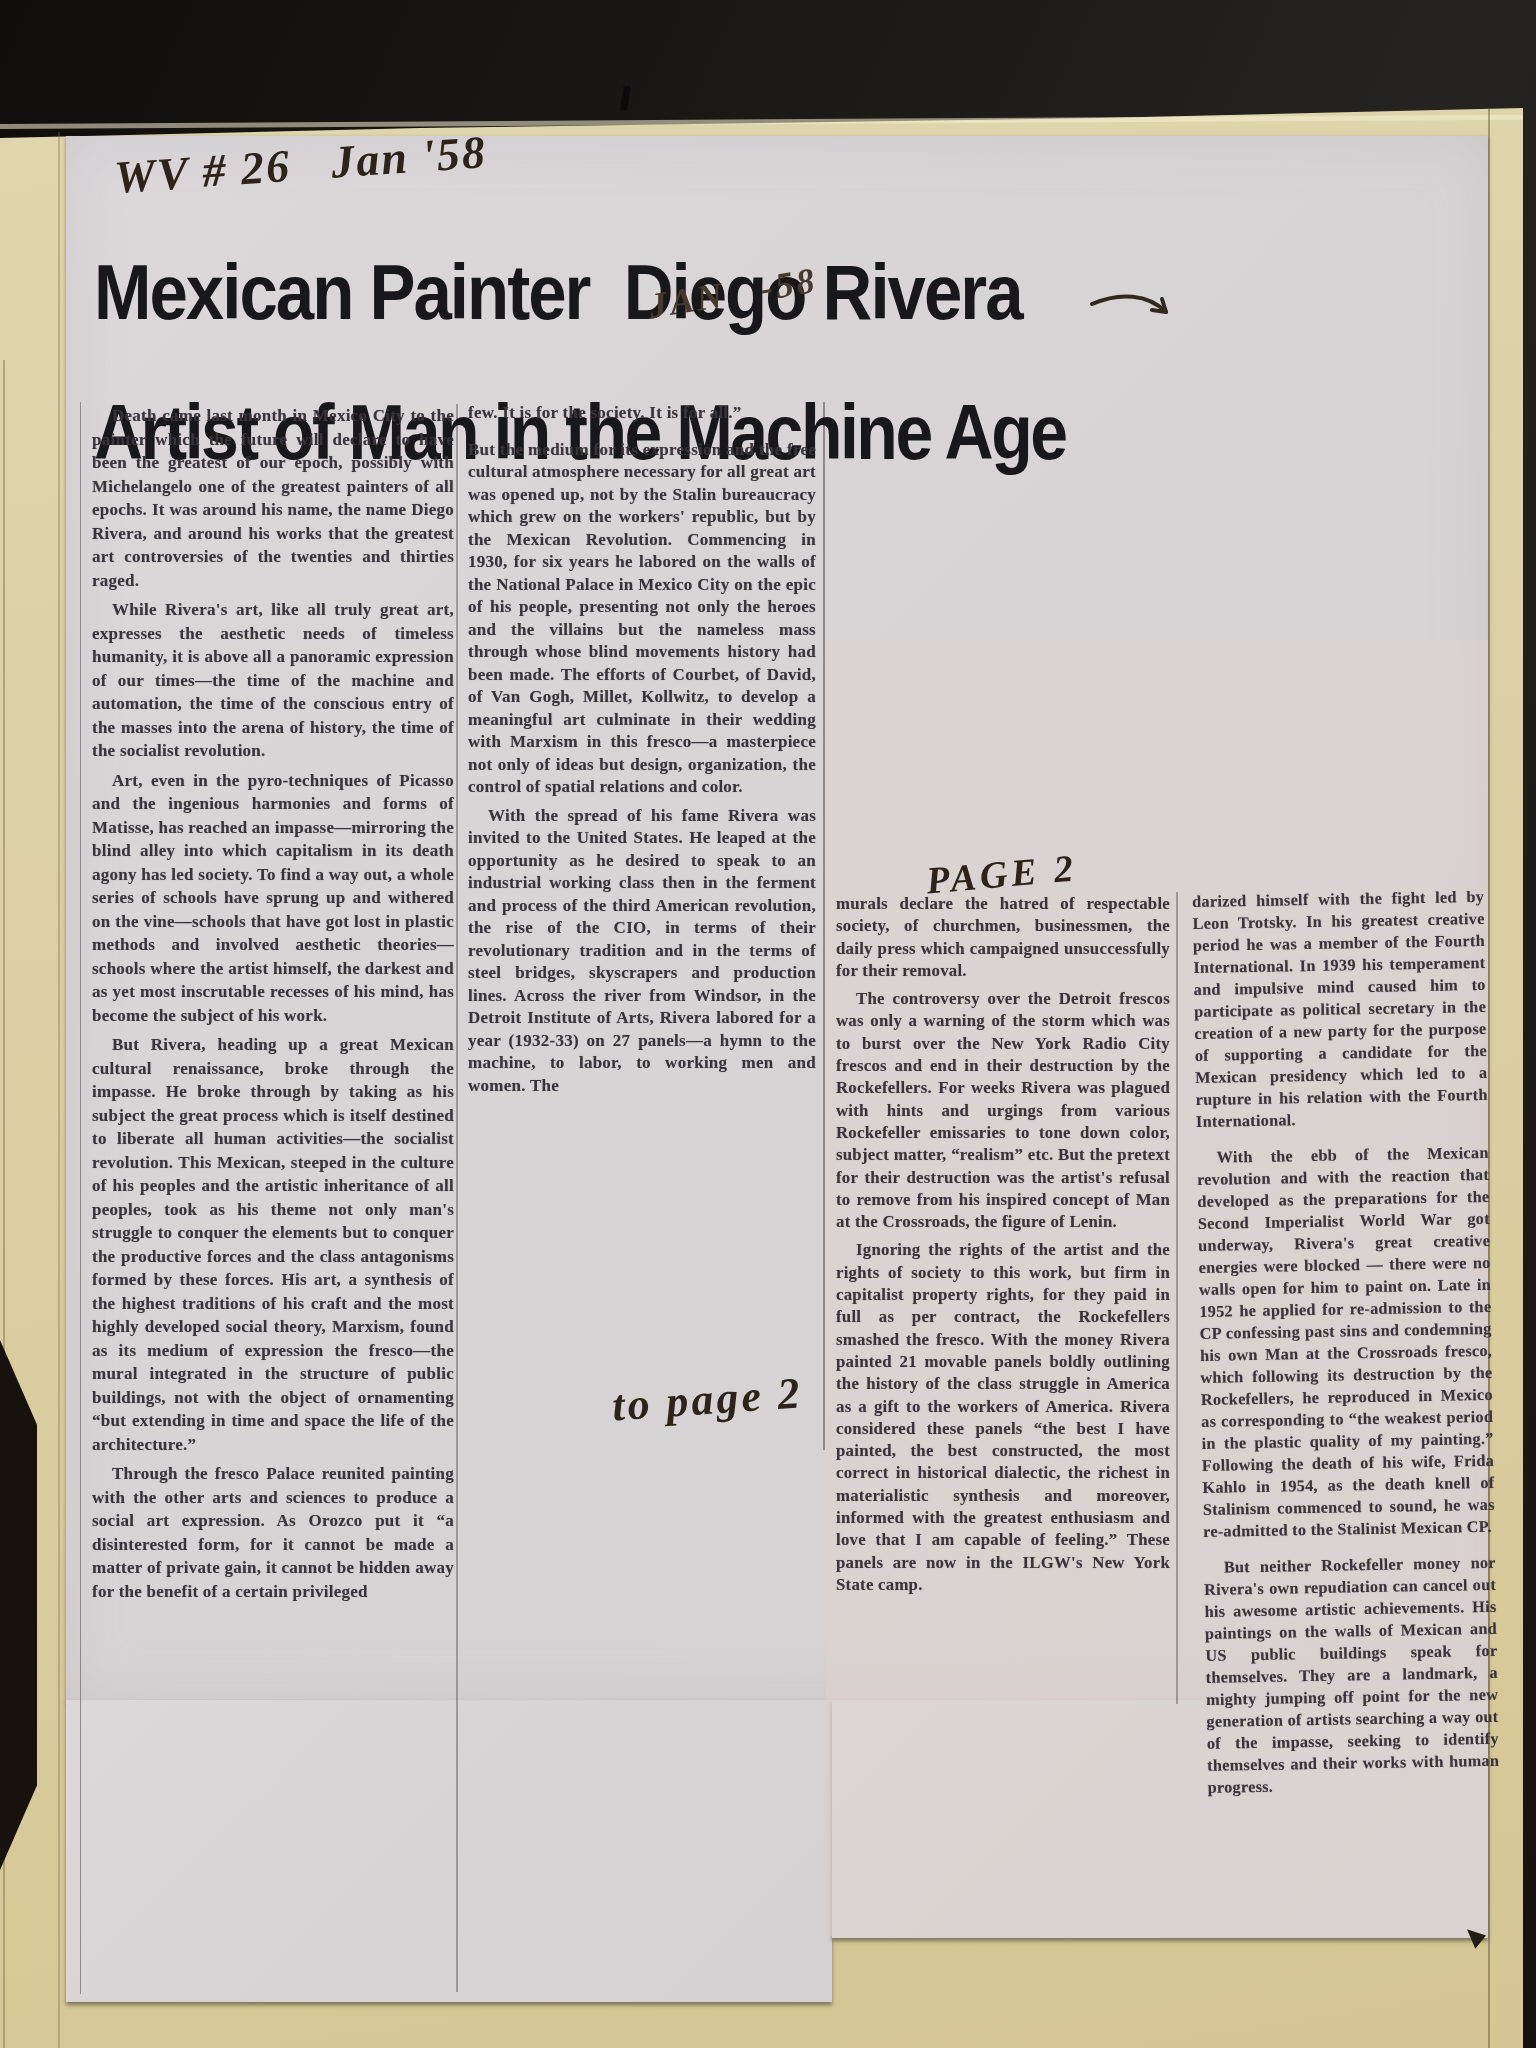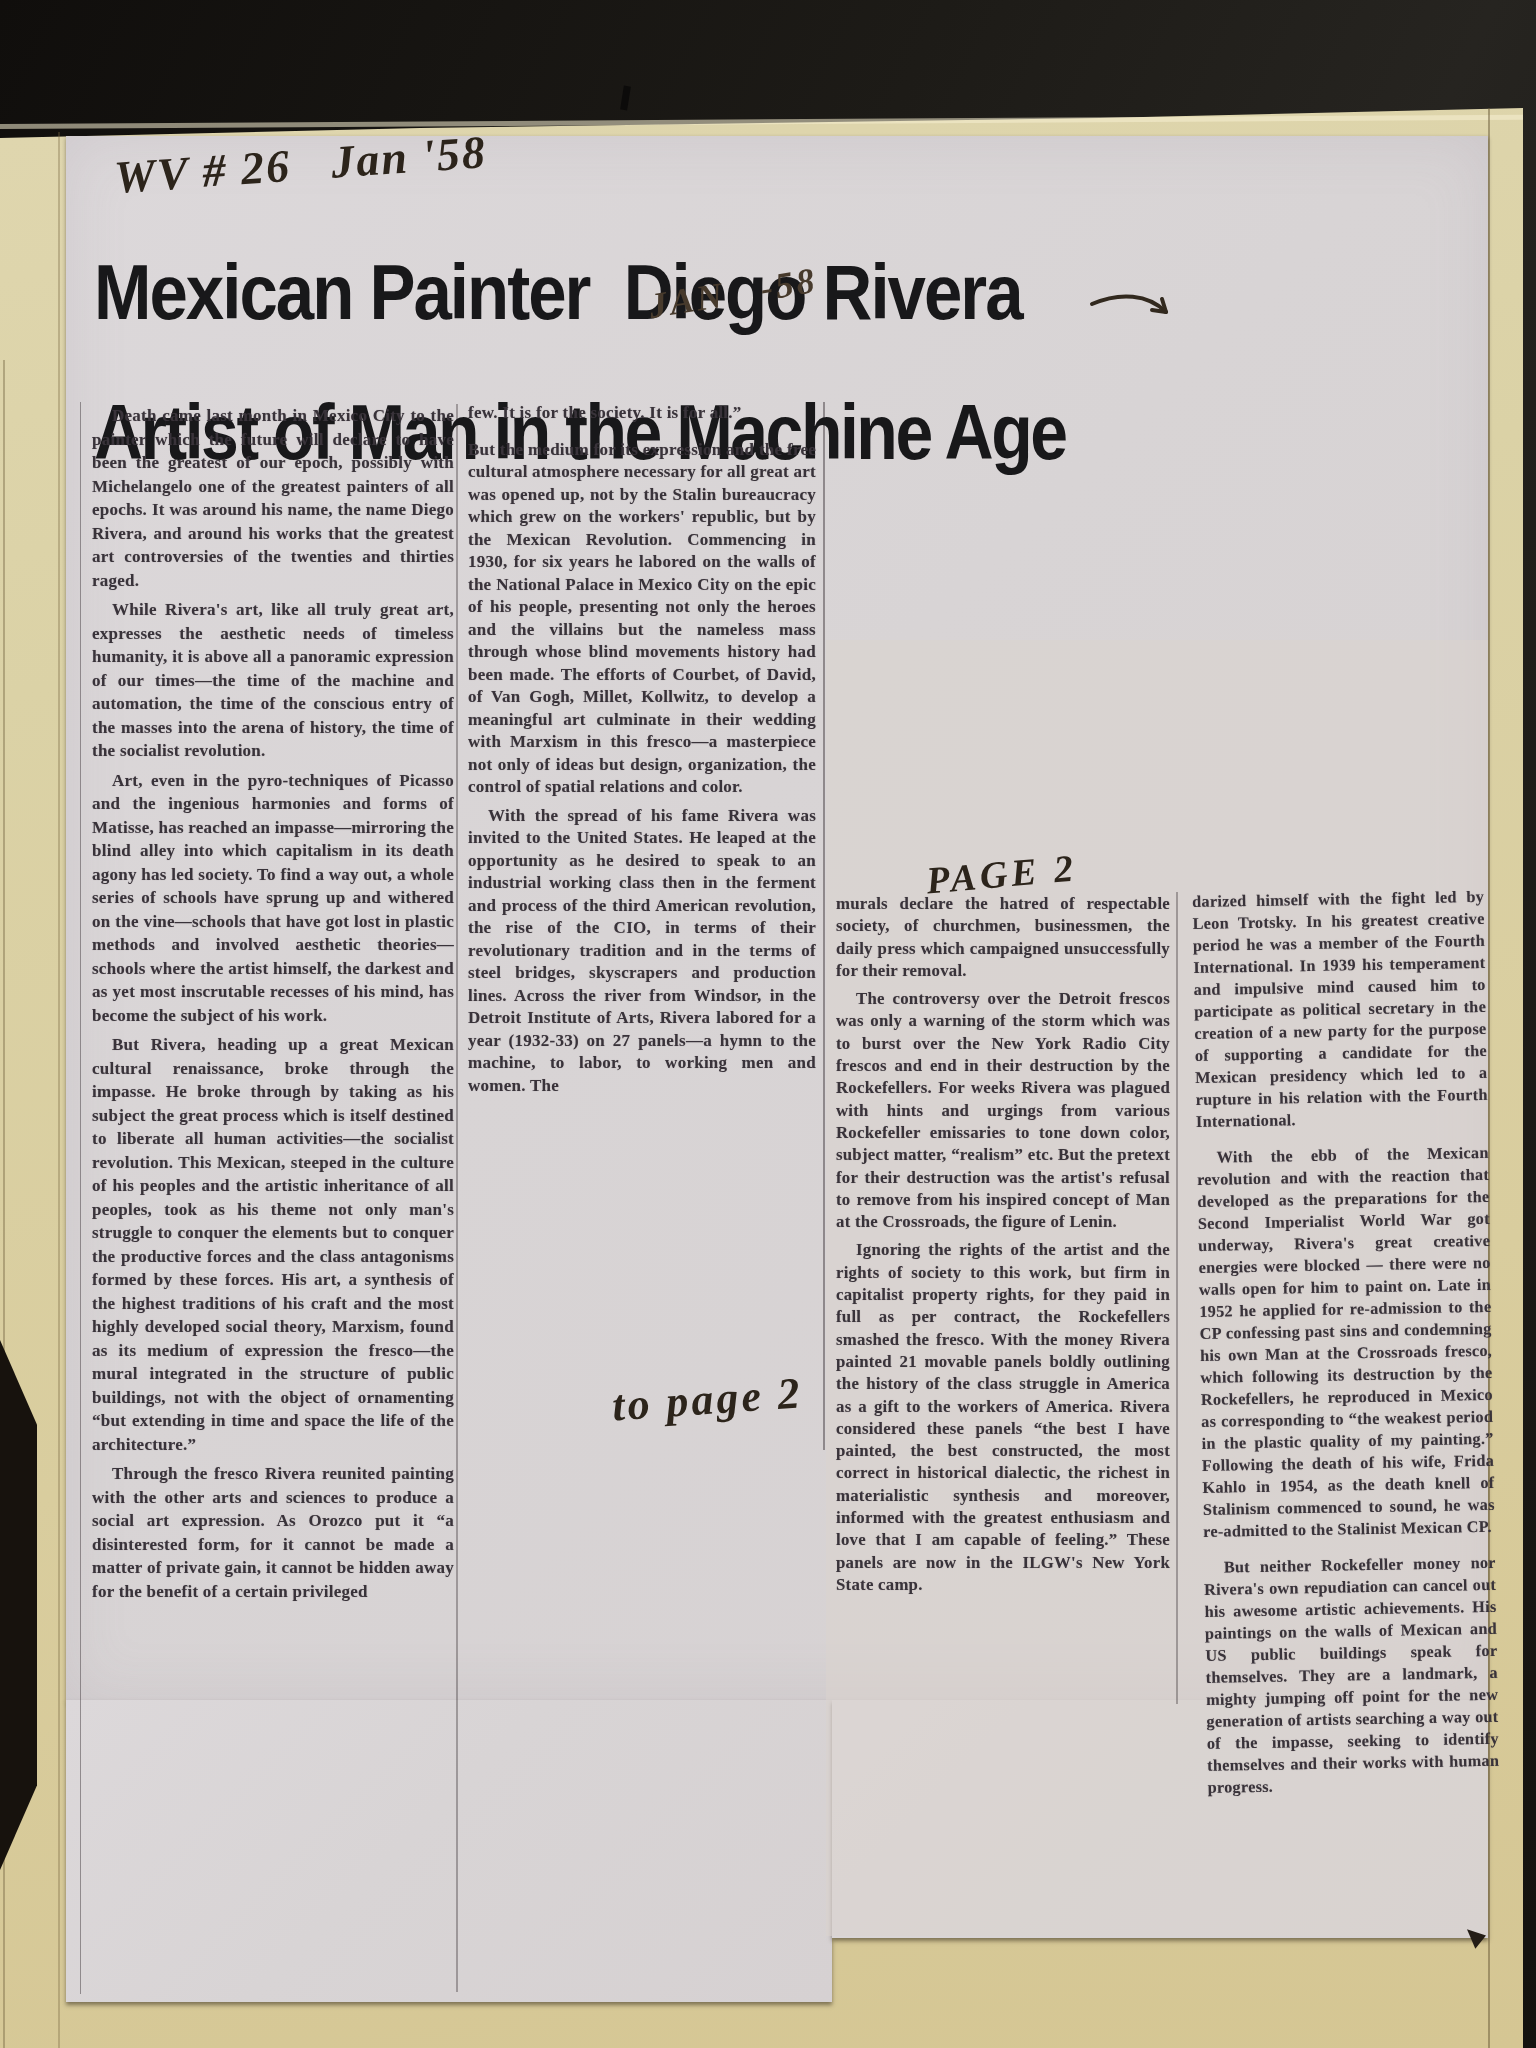--- a/index.html
+++ b/index.html
@@ -103,21 +103,21 @@
 <svg class="abs arrow-svg" width="96" height="56" viewBox="0 0 96 56">
   <path d="M6 22 C 34 10, 62 12, 80 30" stroke="#32291e" stroke-width="4" fill="none" stroke-linecap="round"></path>
   <path d="M80 30 l-14 -2 m14 2 l-4 -13" stroke="#32291e" stroke-width="4" fill="none" stroke-linecap="round"></path>
 </svg>
 
 <div class="abs col col1">
   <p>Death came last month in Mexico City to the painter which the future will declare to have been the greatest of our epoch, possibly with Michelangelo one of the greatest painters of all epochs. It was around his name, the name Diego Rivera, and around his works that the greatest art controversies of the twenties and thirties raged.</p>
   <p>While Rivera's art, like all truly great art, expresses the aesthetic needs of timeless humanity, it is above all a panoramic expression of our times—the time of the machine and automation, the time of the conscious entry of the masses into the arena of history, the time of the socialist revolution.</p>
   <p>Art, even in the pyro-techniques of Picasso and the ingenious harmonies and forms of Matisse, has reached an impasse—mirroring the blind alley into which capitalism in its death agony has led society. To find a way out, a whole series of schools have sprung up and withered on the vine—schools that have got lost in plastic methods and involved aesthetic theories—schools where the artist himself, the darkest and as yet most inscrutable recesses of his mind, has become the subject of his work.</p>
   <p>But Rivera, heading up a great Mexican cultural renaissance, broke through the impasse. He broke through by taking as his subject the great process which is itself destined to liberate all human activities—the socialist revolution. This Mexican, steeped in the culture of his peoples and the artistic inheritance of all peoples, took as his theme not only man's struggle to conquer the elements but to conquer the productive forces and the class antagonisms formed by these forces. His art, a synthesis of the highest traditions of his craft and the most highly developed social theory, Marxism, found as its medium of expression the fresco—the mural integrated in the structure of public buildings, not with the object of ornamenting “but extending in time and space the life of the architecture.”</p>
-  <p>Through the fresco Rivera reunited painting with the other arts and sciences to produce a social art expression. As Orozco put it “a disinterested form, for it cannot be made a matter of private gain, it cannot be hidden away for the benefit of a certain privileged</p>
+  <p>Through the fresco Palace reunited painting with the other arts and sciences to produce a social art expression. As Orozco put it “a disinterested form, for it cannot be made a matter of private gain, it cannot be hidden away for the benefit of a certain privileged</p>
 </div>
 
 <div class="abs col col2">
   <p class="cont">few. It is for the society. It is for all.”</p>
   <p class="cont gap">But the medium for its expression and the free cultural atmosphere necessary for all great art was opened up, not by the Stalin bureaucracy which grew on the workers' republic, but by the Mexican Revolution. Commencing in 1930, for six years he labored on the walls of the National Palace in Mexico City on the epic of his people, presenting not only the heroes and the villains but the nameless mass through whose blind movements history had been made. The efforts of Courbet, of David, of Van Gogh, Millet, Kollwitz, to develop a meaningful art culminate in their wedding with Marxism in this fresco—a masterpiece not only of ideas but design, organization, the control of spatial relations and color.</p>
   <p>With the spread of his fame Rivera was invited to the United States. He leaped at the opportunity as he desired to speak to an industrial working class then in the ferment and process of the third American revolution, the rise of the CIO, in terms of their revolutionary tradition and in the terms of steel bridges, skyscrapers and production lines. Across the river from Windsor, in the Detroit Institute of Arts, Rivera labored for a year (1932-33) on 27 panels—a hymn to the machine, to labor, to working men and women. The</p>
 </div>
 
 <div class="abs hand hw-topage2">to page 2</div>
 

